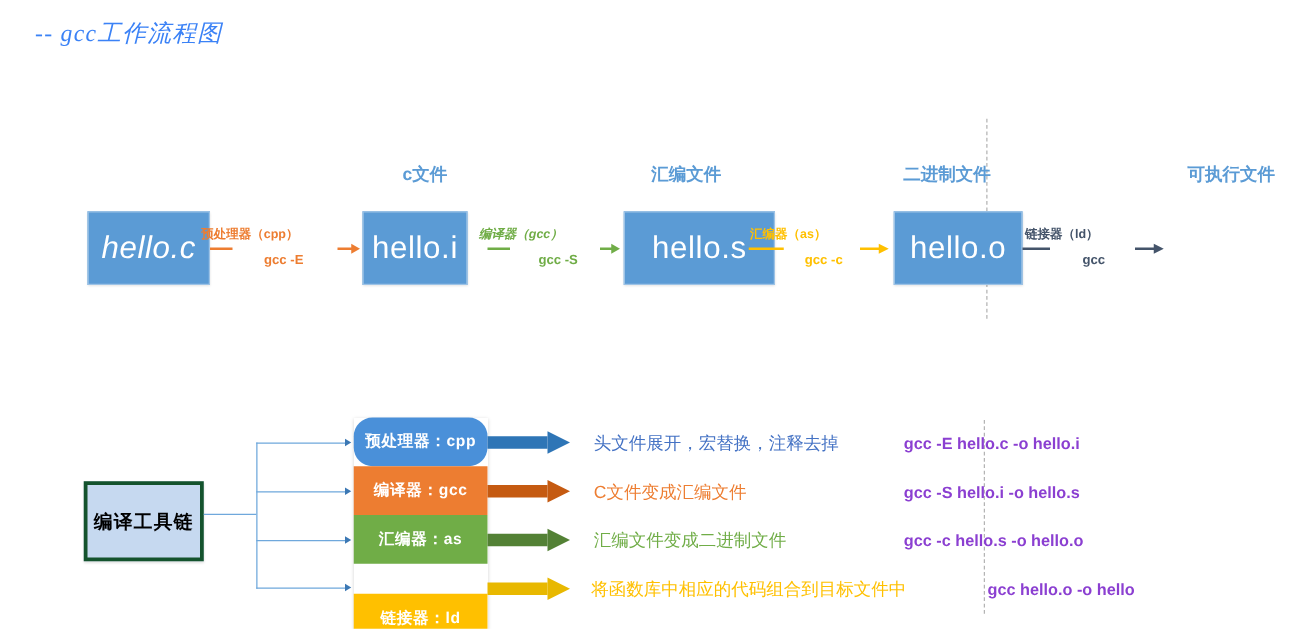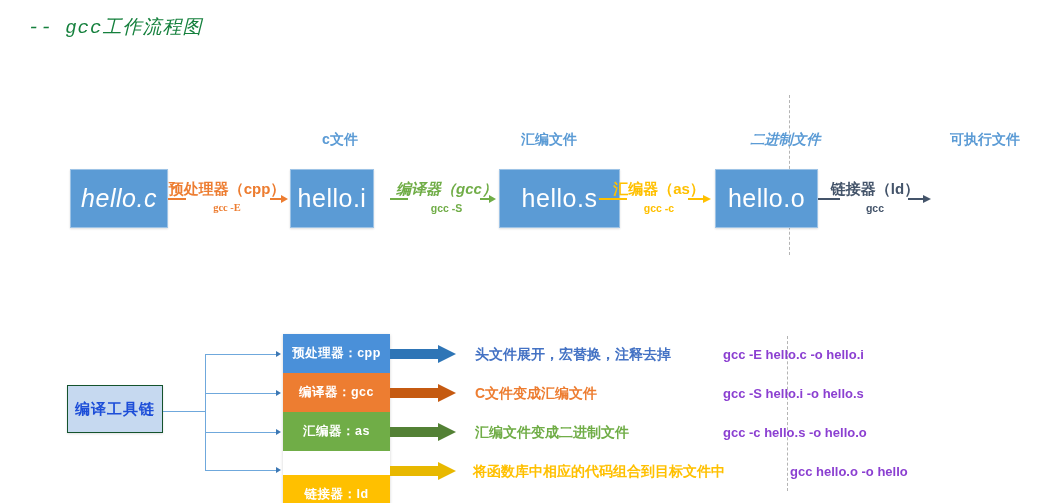--- a/index.html
+++ b/index.html
@@ -10,24 +10,24 @@
     overflow:hidden;
     position:relative;
   }
   #stage{position:absolute;left:0;top:0;width:1053px;height:503px;}
 
   .abs{position:absolute;}
 
   
   .title{
     left:28px;top:14px;
-    font-family:Liberation Mono, monospace;
+    font-family:Liberation Serif, serif;
     font-style:italic;
     font-size:19px;
-    color:#15803d;
+    color:#3b82f6;
     letter-spacing:1px;
     white-space:nowrap;
   }
 
   
   .fbox{
     height:59px;
     background:#5B9BD5;
     border:1px solid #9DC3E6;
     box-sizing:border-box;
@@ -42,23 +42,23 @@
     font-size:14px;
     color:#5B9BD5;
     font-weight:700;
     text-align:center;
     white-space:nowrap;
   }
 
   
   .conn-line{height:2px;}
   .conn-lbl{
-    text-align:center;
-    white-space:nowrap;
-    font-size:15px;
+    text-align:left;
+    white-space:nowrap;
+    font-size:10px;
     font-weight:700;
   }
   .conn-sub{
     text-align:center;
     white-space:nowrap;
     font-size:10.5px;
     font-weight:700;
   }
   .arrowhead{
     width:0;height:0;
@@ -67,26 +67,26 @@
   }
 
   
   .vdash{
     width:0;
     border-left:1px dashed #b4b4b4;
   }
 
   
   .tool-box{
-    left:67px;top:385px;width:96px;height:48px;
+    left:67px;top:385px;width:96px;height:64px;
     background:#C6D9F0;
-    border:1px solid #14532d;
+    border:3px solid #14532d;
     box-sizing:border-box;
     display:flex;align-items:center;justify-content:center;
-    color:#1d4ed8;
+    color:#000000;
     font-size:15px;
     font-weight:700;
     letter-spacing:1px;
     box-shadow:0 1px 2px rgba(0,0,0,.12);
   }
 
   
   .br-line{background:#6FA8DC;position:absolute;}
   .br-h{height:1px;}
   .br-v{width:1px;}
@@ -120,21 +120,21 @@
     position:absolute;right:0;top:0;
     width:0;height:0;
     border-top:9px solid transparent;
     border-bottom:9px solid transparent;
   }
 
   .desc{
     position:absolute;
     white-space:nowrap;
     font-size:14px;
-    font-weight:700;
+    font-weight:400;
   }
   .cmd{
     position:absolute;
     white-space:nowrap;
     font-size:13px;
     font-weight:700;
     color:#8B3FD1;
   }
 </style>
 </head>
@@ -143,31 +143,31 @@
 <div id="stage">
 
   <div class="abs title">-- gcc工作流程图</div>
 
   <div class="abs vdash" style="left:789px;top:95px;height:160px;"></div>
 
   <div class="abs vdash" style="left:787px;top:336px;height:155px;"></div>
 
   <div class="abs fcap" style="left:290px;top:131px;width:100px;">c文件</div>
   <div class="abs fcap" style="left:499px;top:131px;width:100px;">汇编文件</div>
-  <div class="abs fcap" style="left:734px;top:131px;width:103px;font-style:italic;">二进制文件</div>
+  <div class="abs fcap" style="left:706px;top:131px;width:103px;">二进制文件</div>
   <div class="abs fcap" style="left:935px;top:131px;width:100px;">可执行文件</div>
 
   <div class="abs fbox" style="left:70px;top:169px;width:98px;font-style:italic;">hello.c</div>
   <div class="abs fbox" style="left:290px;top:169px;width:84px;">hello.i</div>
   <div class="abs fbox" style="left:499px;top:169px;width:121px;">hello.s</div>
   <div class="abs fbox" style="left:715px;top:169px;width:103px;">hello.o</div>
 
   <div class="abs conn-line" style="left:168px;top:198px;width:18px;background:#ED7D31;"></div>
   <div class="abs conn-lbl" style="left:161px;top:180px;width:132px;color:#ED7D31;">预处理器（cpp）</div>
-  <div class="abs conn-sub" style="left:161px;top:202px;width:132px;color:#ED7D31;font-family:Liberation Serif, serif;">gcc -E</div>
+  <div class="abs conn-sub" style="left:161px;top:202px;width:132px;color:#ED7D31;">gcc -E</div>
   <div class="abs conn-line" style="left:270px;top:198px;width:12px;background:#ED7D31;"></div>
   <div class="abs arrowhead" style="left:281px;top:194.5px;border-left:7px solid #ED7D31;"></div>
 
   <div class="abs conn-line" style="left:390px;top:198px;width:18px;background:#70AD47;"></div>
   <div class="abs conn-lbl" style="left:383px;top:180px;width:127px;color:#70AD47;font-style:italic;">编译器（gcc）</div>
   <div class="abs conn-sub" style="left:383px;top:202px;width:127px;color:#70AD47;">gcc -S</div>
   <div class="abs conn-line" style="left:480px;top:198px;width:10px;background:#70AD47;"></div>
   <div class="abs arrowhead" style="left:489px;top:194.5px;border-left:7px solid #70AD47;"></div>
 
   <div class="abs conn-line" style="left:599px;top:198px;width:28px;background:#FFC000;"></div>
@@ -193,21 +193,21 @@
   <div class="br-line br-h" style="left:205px;top:393px;width:72px;"></div>
   <div class="br-head" style="left:276px;top:389.5px;"></div>
 
   <div class="br-line br-h" style="left:205px;top:432px;width:72px;"></div>
   <div class="br-head" style="left:276px;top:428.5px;"></div>
 
   <div class="br-line br-h" style="left:205px;top:470px;width:72px;"></div>
   <div class="br-head" style="left:276px;top:466.5px;"></div>
 
   <div class="abs stack">
-    <div class="srow" style="background:#4A90D9;">预处理器：cpp</div>
+    <div class="srow" style="background:#4A90D9;border-radius:15px;">预处理器：cpp</div>
     <div class="srow" style="background:#ED7D31;">编译器：gcc</div>
     <div class="srow" style="background:#70AD47;">汇编器：as</div>
     <div class="srow" style="background:#FFC000;margin-top:24px;">链接器：ld</div>
   </div>
 
   <div class="barrow abs" style="left:390px;top:345px;width:66px;">
     <div class="shaft" style="width:48px;background:#2E75B6;"></div>
     <div class="head" style="border-left:18px solid #2E75B6;"></div>
   </div>
   <div class="barrow abs" style="left:390px;top:384px;width:66px;">

